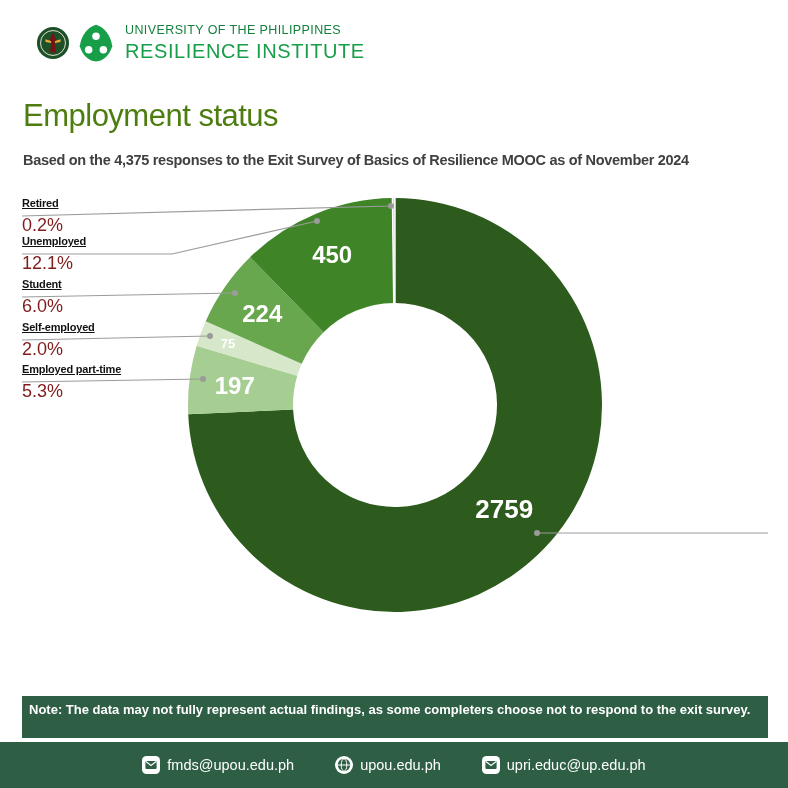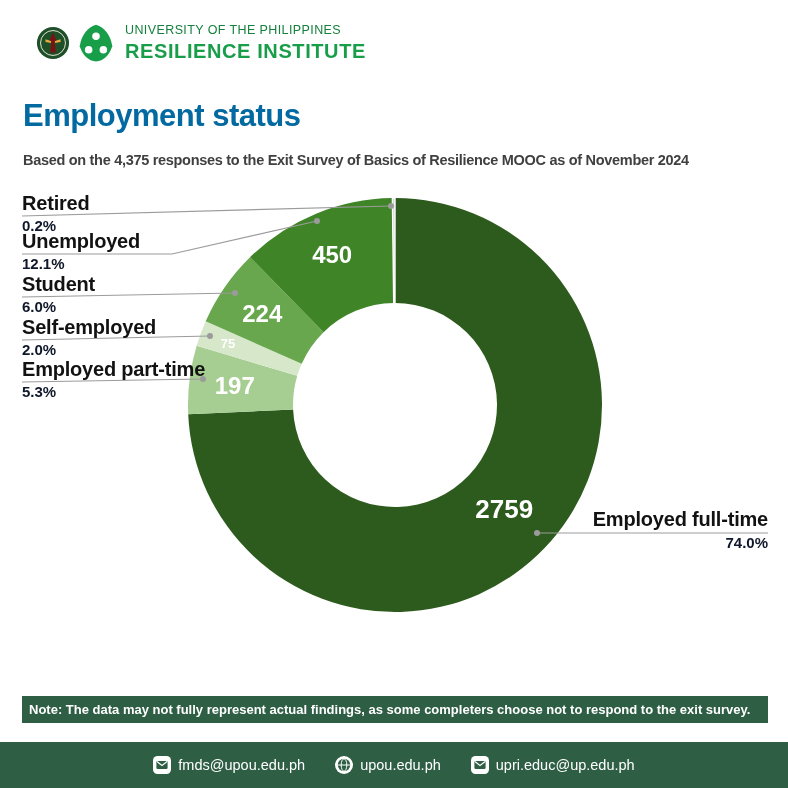--- a/index.html
+++ b/index.html
@@ -6,44 +6,44 @@
   html,body { background:#ffffff; }
   .page {
     position:relative; width:788px; height:788px; background:#ffffff;
     font-family:"Liberation Sans", sans-serif; overflow:hidden;
   }
   
   .brand { position:absolute; left:36px; top:22px; display:flex; align-items:center; }
   .brand svg { display:block; }
   .brand-text { margin-left:8px; }
   .brand-line1 { font-size:12.5px; font-weight:normal; color:#15803d; letter-spacing:0.4px; }
-  .brand-line2 { font-size:20px; font-weight:bold; color:#189d49; letter-spacing:0.6px; margin-top:3px; }
+  .brand-line2 { font-size:20px; font-weight:normal; color:#189d49; letter-spacing:0.6px; margin-top:3px; }
   
-  .title { position:absolute; left:23px; top:98px; font-size:31px; font-weight:bold;
-           color:#0369a1; letter-spacing:-0.5px; }
+  .title { position:absolute; left:23px; top:98px; font-size:31px; font-weight:normal;
+           color:#4d7c0f; letter-spacing:-0.5px; }
   .subtitle { position:absolute; left:23px; top:152px; font-size:14.5px; font-weight:bold;
               color:#404040; letter-spacing:-0.3px; white-space:nowrap; }
   
   #chart-svg { position:absolute; left:0; top:0; width:788px; height:788px; z-index:2; pointer-events:none; }
   #chart-svg text { font-family:"Liberation Sans", sans-serif; }
   .cat { position:absolute; left:22px; z-index:3; }
-  .cat-name { font-size:20px; font-weight:bold; color:#121212; letter-spacing:-0.2px; line-height:17px; }
-  .cat-pct  { margin-top:6px; font-size:15px; font-weight:bold; color:#0f172a; line-height:15px; }
+  .cat-name { font-size:11px; font-weight:bold; color:#121212; letter-spacing:-0.2px; line-height:17px;text-decoration:underline; }
+  .cat-pct  { margin-top:6px; font-size:18px; font-weight:normal; color:#7f1d1d; line-height:15px; }
   .cat-right { position:absolute; right:20px; top:511px; text-align:right; z-index:3; }
   .cat-right .cat-pct { margin-top:7px; }
   
   .body-text { position:absolute; left:23px; top:630px; width:750px; font-size:15.5px;
                font-weight:bold; color:#0d0d0d; line-height:21px; letter-spacing:-0.2px; }
   
-  .note { position:absolute; left:22px; top:696px; width:746px; height:27px;
+  .note { position:absolute; left:22px; top:696px; width:746px; height:42px;
           background:#2e5e44; color:#ffffff; font-size:13px; font-weight:bold;
           line-height:27px; padding-left:7px; white-space:nowrap; overflow:hidden; }
   
   .footer { position:absolute; left:0; top:742px; width:788px; height:46px; background:#2e5e44;
-            display:flex; align-items:center; justify-content:center; gap:30px; z-index:4; }
+            display:flex; align-items:center; justify-content:center; gap:41px; z-index:4; }
   .footer-item { display:flex; align-items:center; gap:7px; color:#ffffff; font-size:14.5px; }
   .footer-item svg { display:block; }
 </style>
 </head>
 <body>
 
 <div class="page">
 
   <div class="brand">
     <svg width="34" height="34" viewBox="0 0 36 36">
@@ -108,24 +108,20 @@
   </div>
   <div class="cat" style="top:319px">
     <div class="cat-name">Self-employed</div>
     <div class="cat-pct">2.0%</div>
   </div>
   <div class="cat" style="top:361px">
     <div class="cat-name">Employed part-time</div>
     <div class="cat-pct">5.3%</div>
   </div>
 
-  <div class="cat-right">
-    <div class="cat-name">Employed full-time</div>
-    <div class="cat-pct">74.0%</div>
-  </div>
 
 
   <div class="note">Note: The data may not fully represent actual findings, as some completers choose not to respond to the exit survey.</div>
 
   <div class="footer">
     <div class="footer-item">
       <svg width="18" height="18" viewBox="0 0 18 18">
         <rect x="0" y="0" width="18" height="18" rx="4.5" fill="#ffffff"></rect>
         <rect x="3.4" y="5" width="11.2" height="8" rx="1.2" fill="#2e5e44"></rect>
         <path d="M3.8 5.5 L9 9.4 L14.2 5.5" fill="none" stroke="#ffffff" stroke-width="1.2"></path>

